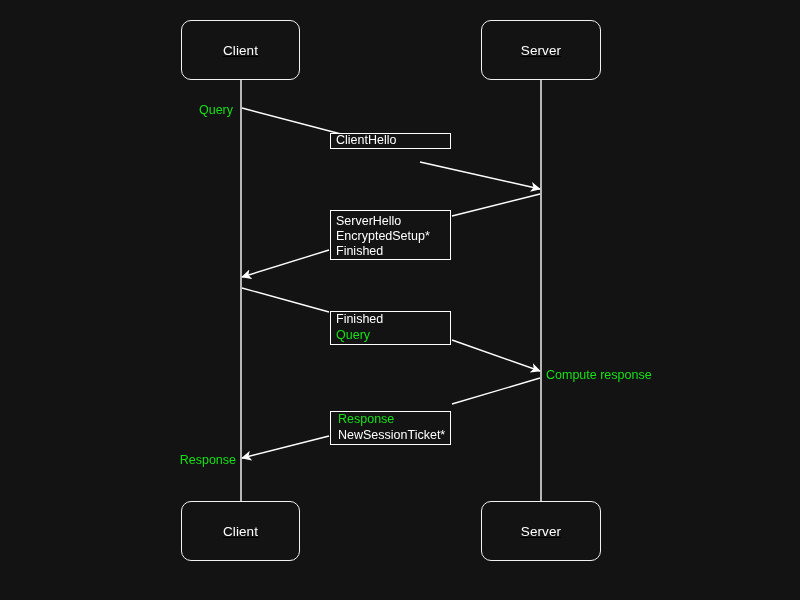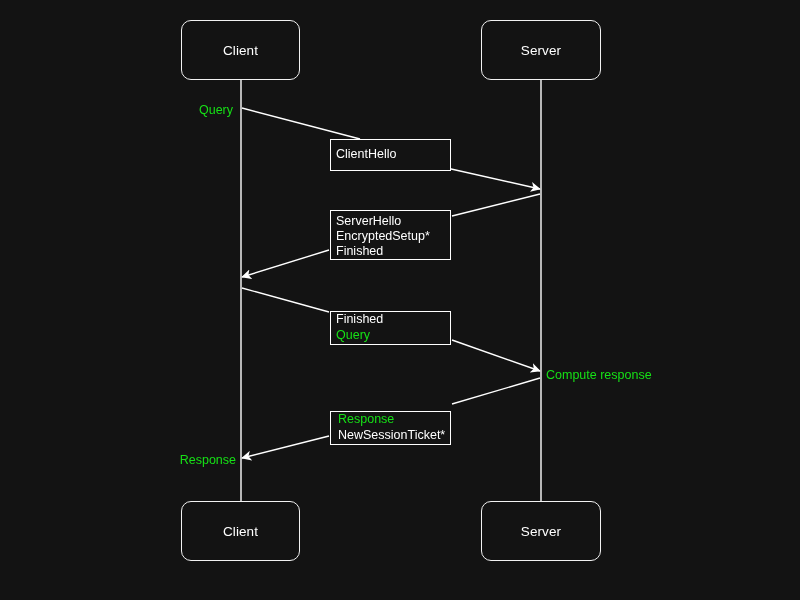--- a/index.html
+++ b/index.html
@@ -32,20 +32,21 @@
   
   .actor-box {
     position: absolute;
     box-sizing: border-box;
     border: 1.4px solid #f2f2f2;
     border-radius: 10px;
     background: #131313;
     display: flex;
     align-items: center;
     justify-content: center;
+    text-decoration: underline;
   }
   .actor-label {
     color: #ffffff;
     font-size: 13.5px;
     font-family: "Liberation Sans", sans-serif;
     letter-spacing: 0.1px;
     white-space: nowrap;
   }
 
   
@@ -116,21 +117,21 @@
   </div>
 
   <div class="actor-box" style="left:181px; top:501px; width:119px; height:60px;">
     <span class="actor-label">Client</span>
   </div>
 
   <div class="actor-box" style="left:481px; top:501px; width:120px; height:60px;">
     <span class="actor-label">Server</span>
   </div>
 
-  <div class="msg-box" style="left:330px; top:139px; width:121px; height:32px;">
+  <div class="msg-box" style="left:330px; top:133px; width:121px; height:16px;">
     <span class="msg-line white">ClientHello</span>
   </div>
 
   <div class="msg-box" style="left:330px; top:210px; width:121px; height:50px;justify-content:space-between;">
     <span class="msg-line white">ServerHello</span>
     <span class="msg-line white">EncryptedSetup*</span>
     <span class="msg-line white">Finished</span>
   </div>
 
   <div class="msg-box" style="left:330px; top:311px; width:121px; height:34px;">

